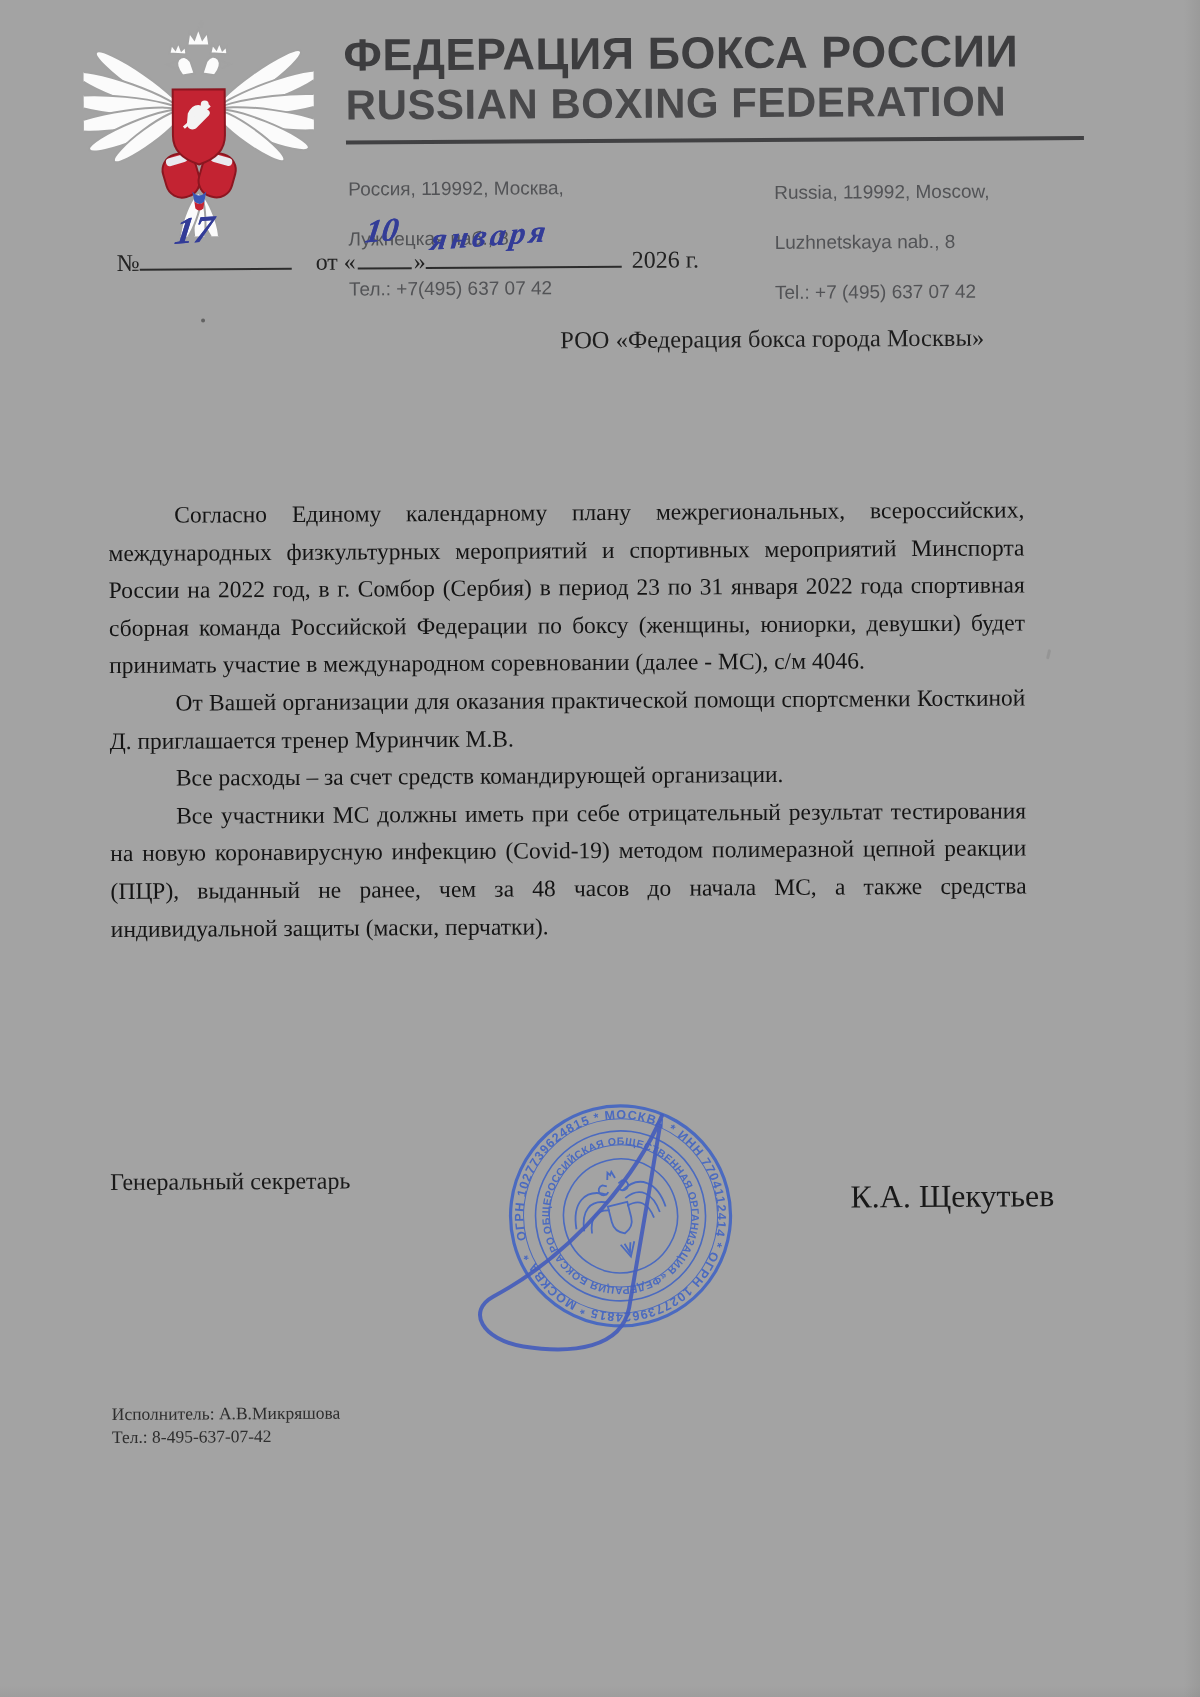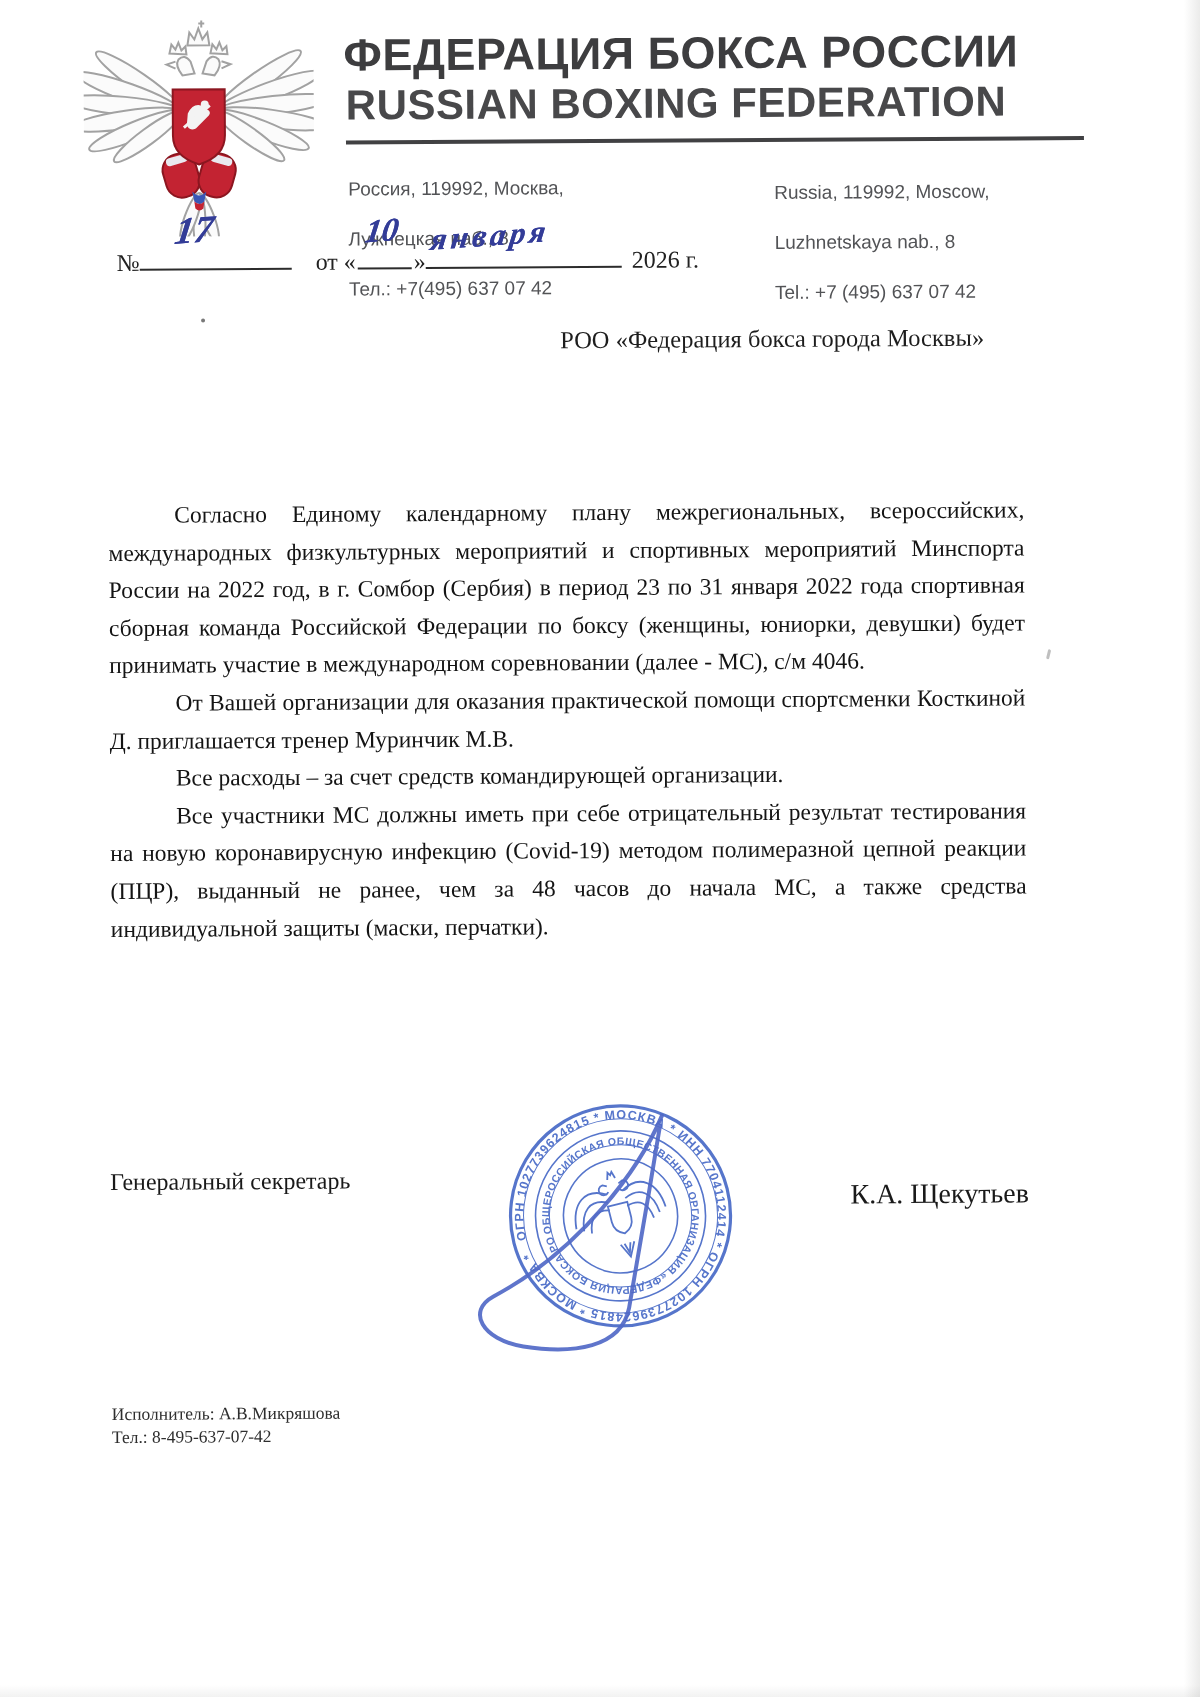--- a/index.html
+++ b/index.html
@@ -1,20 +1,20 @@
 <!DOCTYPE html>
 <html lang="ru"><head>
 <meta charset="utf-8">
 <style>
   html,body{margin:0;padding:0;background:#e9e9e7;}
   .page{
     position:relative;
     width:1200px;height:1697px;
     margin:0 auto;
-    background:#ffffff;
+    background:#a3a3a3;
     overflow:hidden;
     font-family:"Liberation Serif", serif;
     color:#1a1a1a;
   }
   .page::after{ 
     content:"";position:absolute;top:0;right:0;width:16px;height:100%;
     background:linear-gradient(90deg, rgba(0,0,0,0) 0%, rgba(90,90,85,.12) 100%);
     pointer-events:none;
   }
   .page::before{
@@ -66,21 +66,21 @@
 
   
   .body-text{
     position:absolute;left:110px;top:494px;width:916px;
     font-size:23.5px;line-height:37.6px;text-align:justify;color:#141414;
   }
   .body-text p{margin:0;text-indent:66px;}
 
   
   .sig-title{position:absolute;left:108px;top:1166px;font-size:24px;color:#191919;white-space:nowrap;}
-  .sig-name{position:absolute;left:848px;top:1180px;font-size:28px;color:#191919;white-space:nowrap;text-align:right;}
+  .sig-name{position:absolute;left:848px;top:1180px;font-size:32px;color:#191919;white-space:nowrap;text-align:right;}
   .stamp-svg{position:absolute;left:458px;top:1058px;width:320px;height:320px;opacity:.88;}
 
   
   .footer{position:absolute;left:108px;top:1400px;font-size:17.5px;line-height:23px;color:#2e2e2e;}
   .footer div{white-space:nowrap;}
 
   
   .speck-1{position:absolute;left:204px;top:316px;width:4px;height:4px;border-radius:50%;background:#4c4c4c;opacity:.75;}
   .speck-2{position:absolute;left:1048px;top:652px;width:3px;height:10px;background:#8a8a8a;opacity:.55;transform:rotate(14deg);border-radius:2px;}
 </style>

